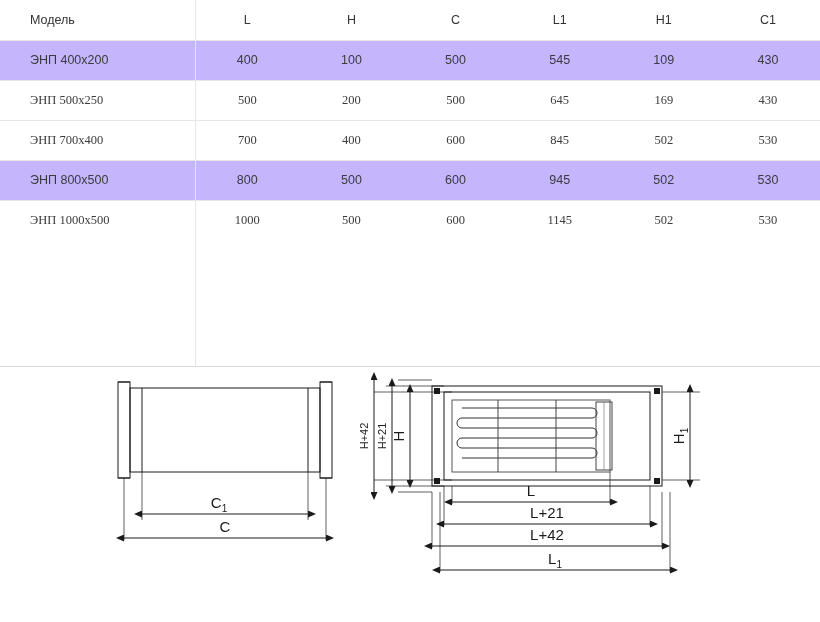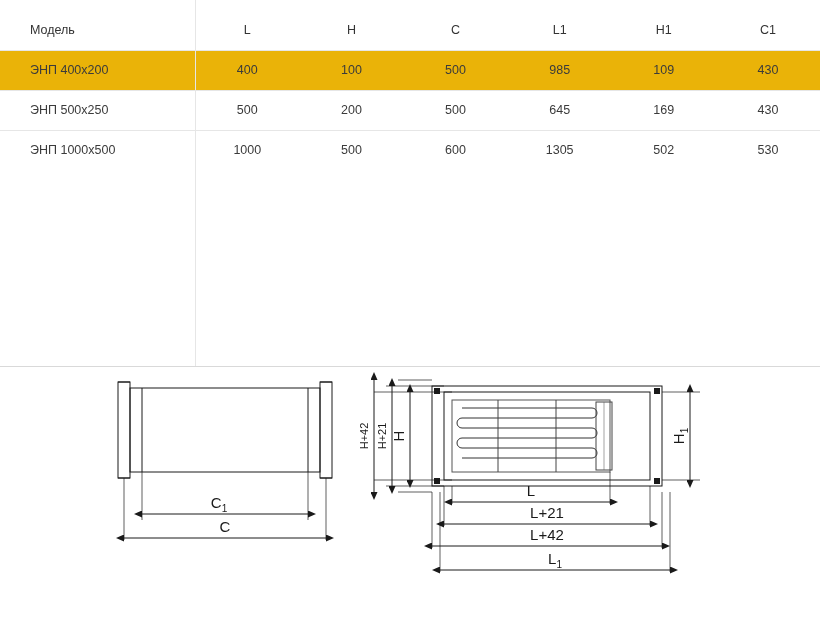--- a/index.html
+++ b/index.html
@@ -14,43 +14,42 @@
     width: 820px; height: 622px;
     overflow: hidden;
     background: #fff;
   }
 
   
   .spec-table {
     width: 820px;
     border-collapse: collapse;
     table-layout: fixed;
-    margin-top: 10px;
   }
   .spec-table th, .spec-table td {
     height: 40px;
     font-size: 12.5px;
     font-weight: normal;
     color: #3b3b3b;
     text-align: center;
     vertical-align: middle;
     border: none;
     padding: 0;
   }
   .spec-table th { color: #333; }
   .spec-table col.c-model { width: 195px; }
   .spec-table col.c-data  { width: 104px; }
   .spec-table .model-cell {
     text-align: left;
     padding-left: 30px;
     white-space: nowrap;
   }
   tr.head-row { background: #fff; }
-  tr.row-odd  { background: #eab308; }
-  tr.row-even { background: #ffffff; }
+  tr.row-odd  { background: #c4b5fd; }
+  tr.row-even { background: #ffffff; font-family: Liberation Serif, serif; }
   .spec-table tbody tr td { border-top: 1px solid #e6e6e6; }
   .vsep {
     position: absolute;
     left: 195px; top: 0;
     width: 1px; height: 366px;
     background: #e6e6e6;
   }
   .table-bottom {
     position: absolute;
     left: 0; top: 366px;
@@ -100,39 +99,57 @@
         <th>H1</th>
         <th>C1</th>
       </tr>
     </thead>
     <tbody>
       <tr class="row-odd">
         <td class="model-cell">ЭНП 400x200</td>
         <td>400</td>
         <td>100</td>
         <td>500</td>
-        <td>985</td>
+        <td>545</td>
         <td>109</td>
         <td>430</td>
       </tr>
       <tr class="row-even">
         <td class="model-cell">ЭНП 500x250</td>
         <td>500</td>
         <td>200</td>
         <td>500</td>
         <td>645</td>
         <td>169</td>
         <td>430</td>
       </tr>
       <tr class="row-even">
+        <td class="model-cell">ЭНП 700x400</td>
+        <td>700</td>
+        <td>400</td>
+        <td>600</td>
+        <td>845</td>
+        <td>502</td>
+        <td>530</td>
+      </tr>
+      <tr class="row-odd">
+        <td class="model-cell">ЭНП 800x500</td>
+        <td>800</td>
+        <td>500</td>
+        <td>600</td>
+        <td>945</td>
+        <td>502</td>
+        <td>530</td>
+      </tr>
+      <tr class="row-even">
         <td class="model-cell">ЭНП 1000x500</td>
         <td>1000</td>
         <td>500</td>
         <td>600</td>
-        <td>1305</td>
+        <td>1145</td>
         <td>502</td>
         <td>530</td>
       </tr>
     </tbody>
   </table>
   <div class="vsep"></div>
   <div class="table-bottom"></div>
 
   <div class="drawing">
     <svg width="820" height="254" viewBox="0 0 820 254">

